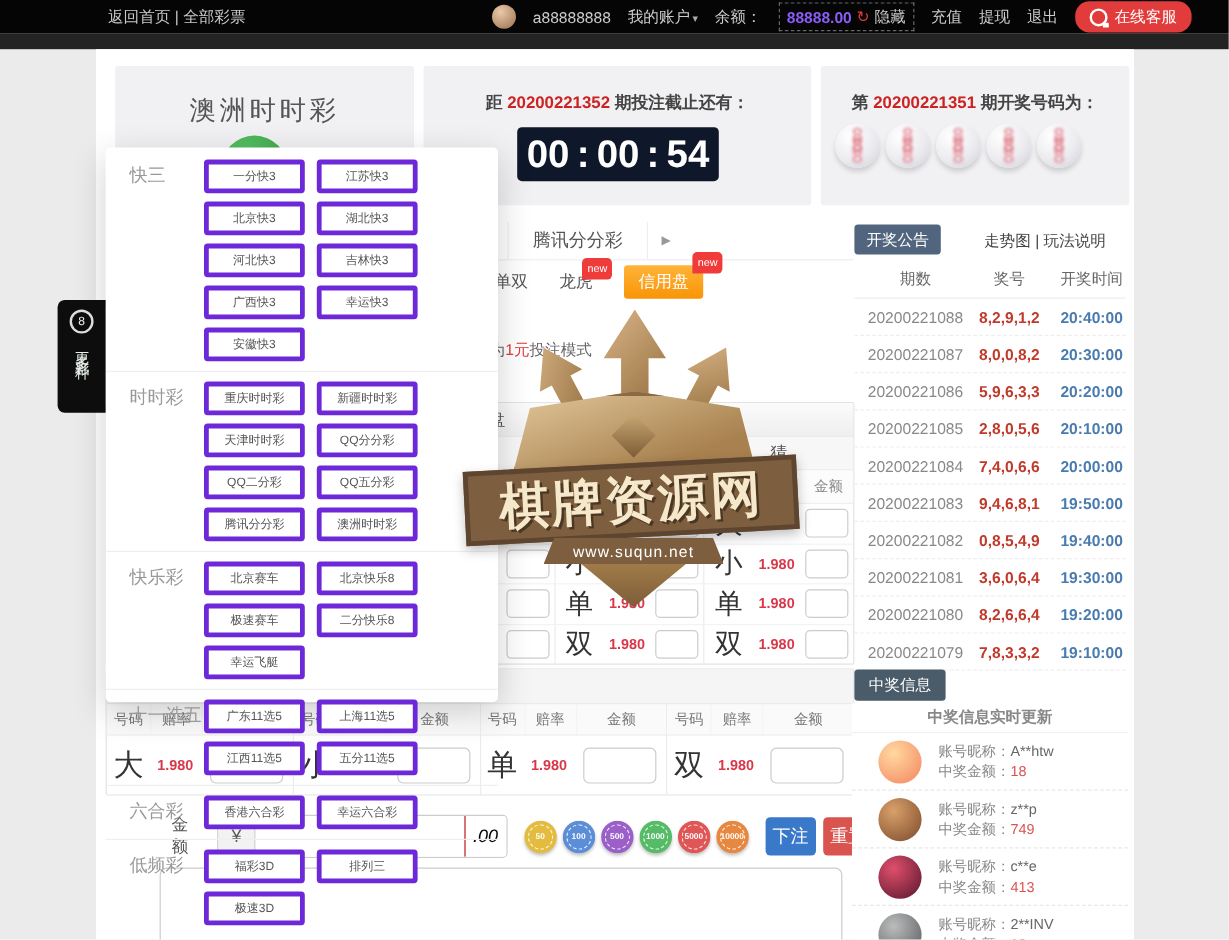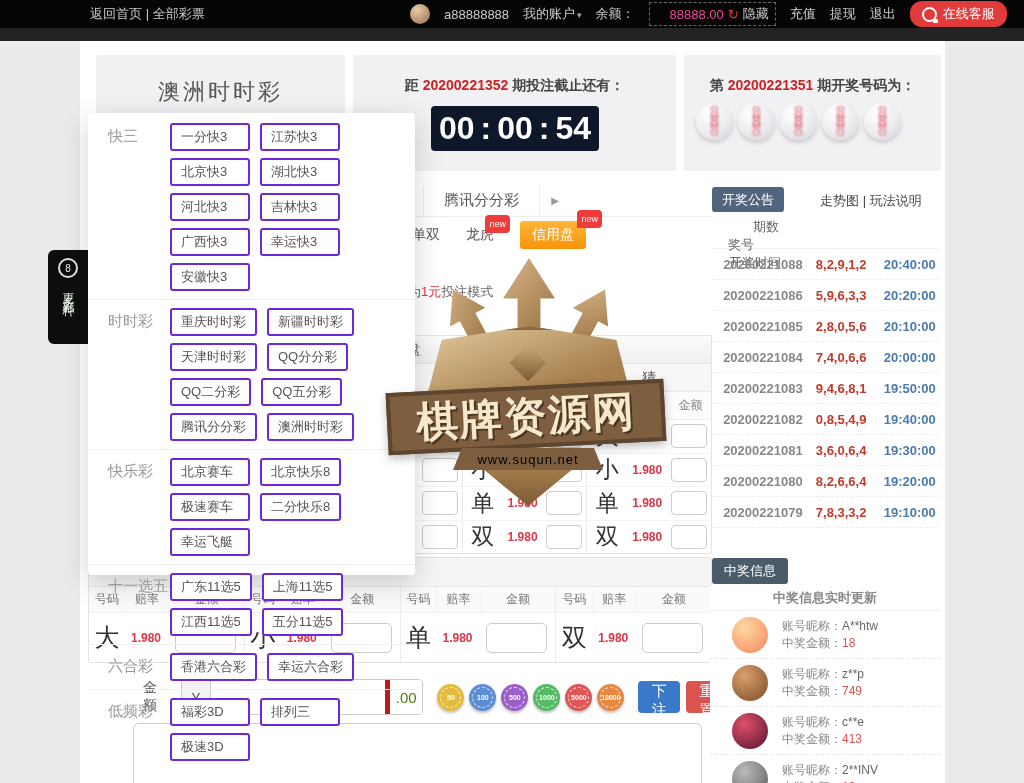--- a/index.html
+++ b/index.html
@@ -6,21 +6,21 @@
   body{width:1024px;height:783px;overflow:hidden;background:#ebebeb;
        font-family:"Liberation Sans","DejaVu Sans",sans-serif;position:relative;}
   
   .topbar{position:absolute;left:0;top:0;width:1024px;height:28px;background:#050505;
           color:#ccc;font-size:13px;display:flex;align-items:center;z-index:60;}
   .topbar .left{margin-left:90px;color:#c9c9c9;}
   .topbar .right{position:absolute;left:410px;top:0;height:28px;display:flex;align-items:center;gap:14px;}
   .avatar-sm{width:20px;height:20px;border-radius:50%;background:radial-gradient(circle at 35% 30%,#e9c9a8,#9a6f4e);}
   .chev{font-size:9px;color:#aaa;margin-left:2px;}
   .balance-box{border:1px dashed #666;padding:2px 6px;display:flex;align-items:center;gap:4px;}
-  .balance-val{color:#ec4899;font-weight:normal;margin-left:14px;}
+  .balance-val{color:#8b5cf6;font-weight:bold;}
   .refresh-ic{color:#e03a3a;font-size:13px;}
   .svc-btn{background:#e23b3b;color:#fff;border-radius:12px;padding:4px 12px;display:flex;align-items:center;gap:6px;cursor:pointer;}
   .svc-ic{width:11px;height:11px;border:2px solid #fff;border-radius:50%;position:relative;display:inline-block;}
   .svc-ic::after{content:'';position:absolute;right:-3px;bottom:-3px;width:5px;height:4px;background:#fff;border-radius:1px;}
   .dark-strip{position:absolute;left:0;top:28px;width:1024px;height:13px;background:#232323;}
   
   .card{position:absolute;left:80px;top:41px;width:865px;height:742px;background:#fff;}
   
   .hero-panel{position:absolute;top:14px;height:116px;background:#f1f1f3;border-radius:2px;}
   .hp1{left:16px;width:249px;}
@@ -84,79 +84,79 @@
   .qg-row .name{width:36px;text-align:center;font-size:25px;color:#333;}
   .qg-row .odds{width:42px;text-align:center;font-size:12px;font-weight:bold;color:#d9384a;}
   .qg-row .amt{flex:1;display:flex;justify-content:center;}
   .qg-row input{width:55px;height:26px;border:1px solid #ccc;border-radius:5px;}
   
   .amount-row{position:absolute;left:8px;top:636px;width:640px;height:40px;display:flex;align-items:center;}
   .amt-label{margin-left:55px;font-size:14px;color:#555;}
   .amt-group{display:flex;margin-left:12px;height:34px;border:1px solid #ccc;border-radius:4px;overflow:hidden;}
   .amt-cur{width:36px;background:#f2f2f2;border-right:1px solid #ccc;display:flex;align-items:center;justify-content:center;color:#555;font-size:15px;}
   .amt-group input{width:158px;border:none;outline:none;font-size:15px;padding:0 8px;}
-  .amt-suffix{width:42px;background:#fff;display:flex;align-items:center;justify-content:center;color:#4d7c0f;font-size:15px;border-left:5px solid #b91c1c;}
+  .amt-suffix{width:42px;background:#fff;display:flex;align-items:center;justify-content:center;color:#000000;font-size:15px;border-left:1px solid #b91c1c;font-style:italic;}
   .chips{display:flex;gap:5px;margin-left:14px;}
   .chip{width:27px;height:27px;border-radius:50%;display:flex;align-items:center;justify-content:center;
     color:#fff;font-size:7px;font-weight:bold;box-shadow:0 2px 3px rgba(0,0,0,.25);cursor:pointer;position:relative;}
   .chip::before{content:'';position:absolute;inset:3px;border:1px dashed rgba(255,255,255,.85);border-radius:50%;}
   .bet-btn{margin-left:14px;width:44px;height:32px;background:#3a78c9;color:#fff;border:none;border-radius:4px;font-size:15px;cursor:pointer;}
   .reset-btn{margin-left:6px;width:44px;height:32px;background:#d9534f;color:#fff;border:none;border-radius:4px;font-size:15px;cursor:pointer;}
   .bottom-box{position:absolute;left:53px;top:682px;width:567px;height:70px;border:1px solid #ccc;border-radius:6px;background:#fff;}
   
   .draws{position:absolute;left:632px;top:177px;width:226px;}
-  .draws-head{display:flex;height:30px;border-bottom:1px solid #eee;font-size:13px;color:#666;background:#fff;flex-direction:column;}
+  .draws-head{display:flex;height:30px;border-bottom:1px solid #eee;font-size:13px;color:#666;background:#fff;}
   .draws-head div{display:flex;align-items:center;justify-content:center;}
   .dc1{width:108px;}.dc2{width:58px;}.dc3{width:60px;margin-left:13px;}
   .draw-row{display:flex;height:30px;border-bottom:1px dashed #eee;font-size:13px;}
   .draw-row div{display:flex;align-items:center;justify-content:center;}
-  .draw-issue{color:#888;font-weight:bold;}
+  .draw-issue{color:#888;}
   .draw-nums{color:#c0392b;font-weight:bold;}
   .draw-time{color:#4a7bae;font-weight:bold;}
   .win-btn{position:absolute;left:632px;top:517px;height:26px;padding:0 12px;background:#4a5b69;color:#fff;
     font-size:13px;border-radius:3px;display:flex;align-items:center;cursor:pointer;}
   .winners{position:absolute;left:630px;top:545px;width:230px;height:197px;background:#fff;}
   .winners-head{height:24px;display:flex;align-items:center;justify-content:center;font-size:13px;color:#888;border-bottom:1px solid #f2f2f2;font-weight:bold;}
   .winner{height:47px;border-bottom:1px dashed #e8e8e8;display:flex;align-items:center;}
   .w-avatar{width:36px;height:36px;border-radius:50%;margin-left:22px;flex:none;}
   .w-lines{margin-left:14px;font-size:12px;color:#888;line-height:17px;}
   .w-name{color:#666;}
   .w-amt{color:#d9534f;}
   
   .more-tab{position:absolute;left:48px;top:250px;width:40px;height:94px;background:#0d0d0d;border-radius:6px 0 0 6px;
     display:flex;flex-direction:column;align-items:center;z-index:45;color:#eee;cursor:pointer;}
   .mt-ic{margin-top:8px;width:16px;height:16px;border:2px solid #ddd;border-radius:50%;display:flex;align-items:center;justify-content:center;font-size:10px;color:#eee;}
   .mt-label{margin-top:5px;writing-mode:vertical-rl;font-size:12px;letter-spacing:4px;color:#e8f0e8;}
   
-  .dropdown{position:absolute;left:88px;top:113px;width:327px;height:462px;background:#fff;border-radius:4px;
+  .dropdown{position:absolute;left:88px;top:123px;width:327px;height:462px;background:#fff;border-radius:4px;
     box-shadow:0 8px 28px rgba(0,0,0,.18);z-index:40;padding:2px 0;box-sizing:border-box;}
   .dd-section{display:flex;padding:8px 0;border-bottom:1px solid #efefef;}
   .dd-section:last-child{border-bottom:none;}
   .dd-label{width:82px;padding-left:20px;box-sizing:border-box;font-size:15px;color:#999;padding-top:4px;flex:none;}
   .dd-items{flex:1;display:flex;flex-wrap:wrap;gap:7px 10px;align-content:flex-start;padding-right:12px;}
-  .dd-btn{border:2px solid #6d28d9;border-radius:3px;background:#fff;color:#555;font-size:13px;
-    padding:3px 9px;min-width:58px;cursor:pointer;white-space:nowrap;}
+  .dd-btn{border:4px solid #6d28d9;border-radius:3px;background:#fff;color:#555;font-size:10px;
+    padding:3px 9px;min-width:58px;text-align:center;cursor:pointer;white-space:nowrap;}
   
   .watermark{position:absolute;left:385px;top:258px;width:285px;height:250px;z-index:50;pointer-events:none;}
   .wm-arrow{position:absolute;background:linear-gradient(135deg,#d8b488,#96703f);}
   .wm-a1{left:118px;top:0px;width:52px;height:78px;clip-path:polygon(50% 0,100% 52%,72% 52%,72% 100%,28% 100%,28% 52%,0 52%);}
   .wm-a2{left:62px;top:28px;width:40px;height:60px;clip-path:polygon(50% 0,100% 52%,72% 52%,72% 100%,28% 100%,28% 52%,0 52%);transform:rotate(-28deg);}
   .wm-a3{left:186px;top:28px;width:40px;height:60px;clip-path:polygon(50% 0,100% 52%,72% 52%,72% 100%,28% 100%,28% 52%,0 52%);transform:rotate(28deg);}
   .wm-shield{position:absolute;left:40px;top:68px;width:208px;height:78px;
     background:linear-gradient(160deg,#e3c99d,#a8814f 70%);
     clip-path:polygon(8% 18%,50% 0,92% 18%,100% 100%,0 100%);
     border:0;box-shadow:inset 0 0 0 4px #8a6a42;}
   .wm-diamond{position:absolute;left:130px;top:92px;width:26px;height:26px;background:linear-gradient(135deg,#c8a873,#7d5c36);transform:rotate(45deg);}
   .wm-banner{position:absolute;left:2px;top:128px;width:278px;height:62px;background:#7d5e3e;
     border:4px solid #5d4530;box-sizing:border-box;transform:rotate(-3deg);
     display:flex;align-items:center;justify-content:center;box-shadow:0 4px 10px rgba(0,0,0,.25);}
   .wm-banner span{font-size:42px;font-weight:bold;color:#f6e9cb;letter-spacing:2px;text-shadow:2px 2px 0 #4a3622;}
   .wm-url{position:absolute;left:68px;top:190px;width:150px;height:22px;background:#7d5e3e;
     clip-path:polygon(6% 0,94% 0,100% 100%,0 100%);display:flex;align-items:center;justify-content:center;
-    color:#000000;font-size:13px;letter-spacing:1px;}
+    color:#ffffff;font-size:13px;letter-spacing:1px;}
   .wm-v{position:absolute;left:80px;top:196px;width:126px;height:52px;background:linear-gradient(#b08950,#7d5c38);
     clip-path:polygon(0 0,100% 0,50% 100%);}
 </style>
 </head>
 <body>
 
 <header class="topbar">
   <div class="left">
     <span>返回首页</span>
     <span>|</span>
@@ -532,20 +532,25 @@
       <div class="dc2">奖号</div>
       <div class="dc3">开奖时间</div>
     </div>
     <div id="drawrows">
         <div class="draw-row">
           <div class="dc1 draw-issue">20200221088</div>
           <div class="dc2 draw-nums">8,2,9,1,2</div>
           <div class="dc3 draw-time">20:40:00</div>
         </div>
         <div class="draw-row">
+          <div class="dc1 draw-issue">20200221087</div>
+          <div class="dc2 draw-nums">8,0,0,8,2</div>
+          <div class="dc3 draw-time">20:30:00</div>
+        </div>
+        <div class="draw-row">
           <div class="dc1 draw-issue">20200221086</div>
           <div class="dc2 draw-nums">5,9,6,3,3</div>
           <div class="dc3 draw-time">20:20:00</div>
         </div>
         <div class="draw-row">
           <div class="dc1 draw-issue">20200221085</div>
           <div class="dc2 draw-nums">2,8,0,5,6</div>
           <div class="dc3 draw-time">20:10:00</div>
         </div>
         <div class="draw-row">

